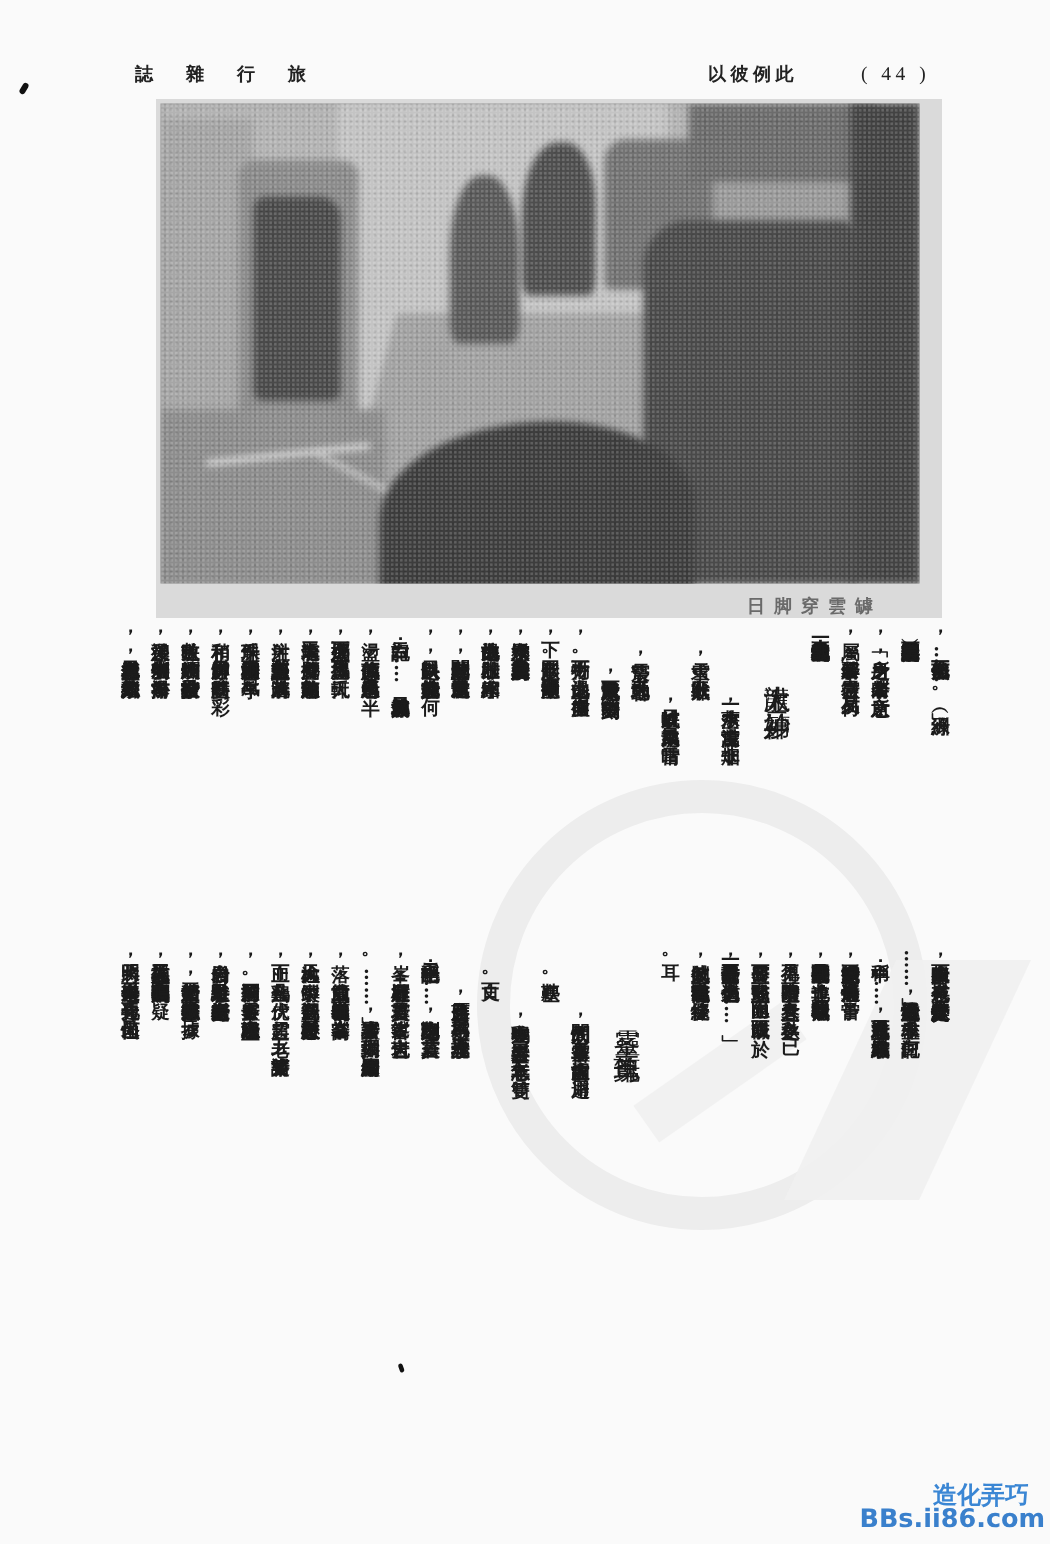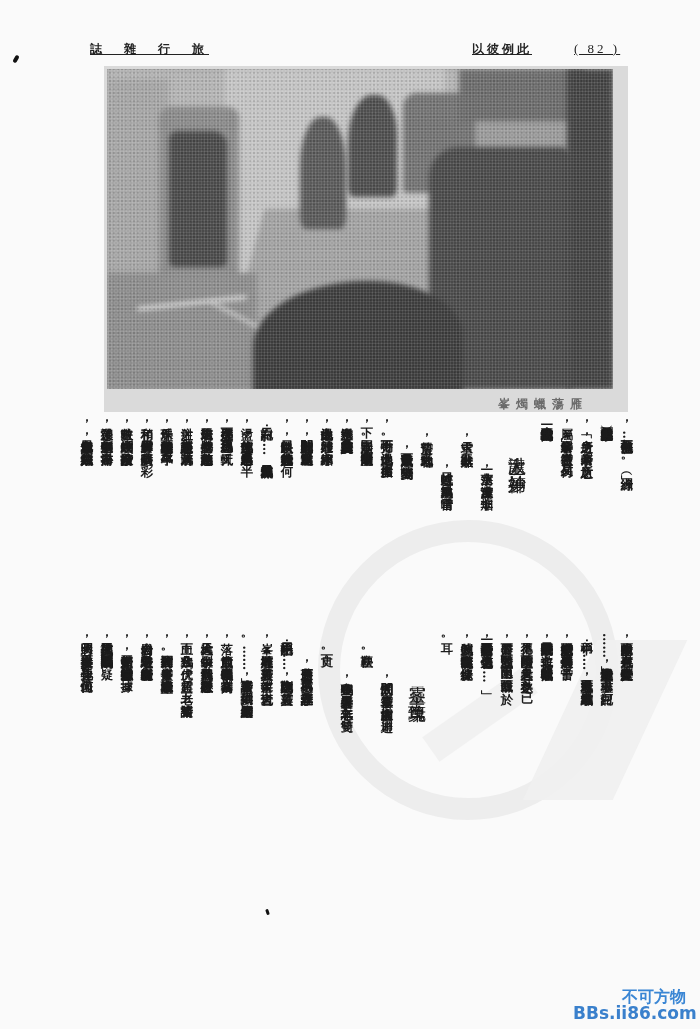--- a/index.html
+++ b/index.html
@@ -3,21 +3,21 @@
 <meta charset="utf-8">
 <style>
   html, body { margin:0; padding:0; }
   body {
     width:700px; height:1029px; position:relative; overflow:hidden;
     background:#fafafa; color:#1b1b1b;
     font-family: "DejaVu Serif", "Liberation Serif", serif;
   }
 
   
-  .hdr { position:absolute; top:41px; font-size:12px; font-weight:bold; line-height:16px; white-space:nowrap; color:#222;text-decoration:underline; }
+  .hdr { position:absolute; top:41px; font-size:12px; font-weight:bold; line-height:16px; white-space:nowrap; color:#222; }
   .hdr-left { left:90px; letter-spacing:5px; }
   .hdr-right { left:472px; letter-spacing:3px; }
   .hdr-page { left:574px; font-family:"Liberation Serif", serif; font-size:13px; letter-spacing:3px; font-weight:normal; }
 
   .speck { position:absolute; background:#111; }
 
   
   .photo-frame { position:absolute; left:104px; top:66px; width:524px; height:346px; background:#dadada; }
   .photo { position:absolute; left:3px; top:3px; width:506px; height:320px; background:#9a9a9a; overflow:hidden; }
   .photo .shape { position:absolute; filter:blur(2.5px); }
@@ -49,21 +49,21 @@
 
   
   .wm-name { position:absolute; left:622px; top:988px; font-family:"DejaVu Sans", sans-serif; font-size:16px; font-weight:bold; color:#3a86d4; white-space:nowrap; line-height:18px; }
   .wm-url { position:absolute; left:573px; top:1007px; font-family:"DejaVu Sans", sans-serif; font-size:17px; font-weight:bold; color:#3a80cc; white-space:nowrap; line-height:13px; }
 </style>
 </head>
 <body>
 
 <div class="hdr hdr-left">誌　雜　行　旅</div>
 <div class="hdr hdr-right">以彼例此</div>
-<div class="hdr hdr-page">( 82 )</div>
+<div class="hdr hdr-page">( 44 )</div>
 
 <div class="speck" style="left:14px; top:55px; width:4px; height:8px; transform:rotate(30deg); border-radius:2px;"></div>
 <div class="speck" style="left:266px; top:909px; width:3px; height:6px; transform:rotate(-20deg); border-radius:2px;"></div>
 
 <div class="seal"></div>
 <div class="seal-wedge" style="left:560px; top:640px; width:90px; height:160px; transform:skewX(-25deg); opacity:0.9;"></div>
 <div class="seal-wedge" style="left:420px; top:700px; width:120px; height:30px; transform:rotate(-35deg); opacity:0.8;"></div>
 
 <div class="photo-frame">
   <div class="photo">
@@ -79,21 +79,21 @@
     <div class="shape" style="left:352px; top:0; width:126px; height:52px; background:#6c6c6c;"></div>
     <div class="shape" style="left:322px; top:78px; width:142px; height:242px; background:#4a4a4a; border-radius:30px 10px 0 0;"></div>
     <div class="shape" style="left:460px; top:0; width:46px; height:320px; background:#434343;"></div>
     <div class="shape" style="left:0; top:204px; width:150px; height:116px; background:#8d8d8d;"></div>
     <div class="shape" style="left:30px; top:232px; width:110px; height:4px; background:#d8d8d8; transform:rotate(-6deg);"></div>
     <div class="shape" style="left:100px; top:248px; width:70px; height:3px; background:#d0d0d0; transform:rotate(28deg);"></div>
     <div class="shape" style="left:146px; top:212px; width:210px; height:120px; background:#3d3d3d; border-radius:55% 45% 0 0;"></div>
     <div class="grain"></div>
   </div>
 </div>
-<div class="caption">峯燭蠟蕩雁</div>
+<div class="caption">日脚穿雲罅</div>
 
 <div class="tier tier-upper">
   <div class="col">，茫然而不自知也……。」綠洲（</div>
   <div class="col">元字號）可謂深得山水之眞趣者矣</div>
   <div class="col">，「身之所之，峯若向余，意之所</div>
   <div class="col">屬，峯若解余」，微靈岩，又何易</div>
   <div class="col">求此物我一體之至高境界哉！</div>
   <div class="col title">大龍湫　神妙第二</div>
   <div class="col poem">一水蕩空，萬古濛濛，非烟</div>
   <div class="col cont">求雪，欲狀難工。</div>
@@ -141,14 +141,14 @@
   <div class="col">落，自成章節，而以合掌峯爲領袖。合掌峯高</div>
   <div class="col">大逾天柱，中裂一罅，爲觀音洞，懸磴數百級</div>
   <div class="col">而上，凡金鷄、伏虎、超雲、五老、雙筍諸峯</div>
   <div class="col">，皆羅列洞前。靈峯多奇，聰泉岩水壁瀑淺，</div>
   <div class="col">發自岩內，每引遊者駐足。泉岩之旁有鋸板岩</div>
   <div class="col">，平整如新鋸，有數片似鋸巳半而未成，據云</div>
   <div class="col">仙人黑夜施工，聞隔溪金鷄（峯石）高鳴，疑</div>
   <div class="col">將天明，遂未畢事而去。造化弄巧，又何怪山</div>
 </div>
 
-<div class="wm-name">不可方物</div>
+<div class="wm-name">造化弄巧</div>
 <div class="wm-url">BBs.ii86.com</div>
 
 </body></html>

